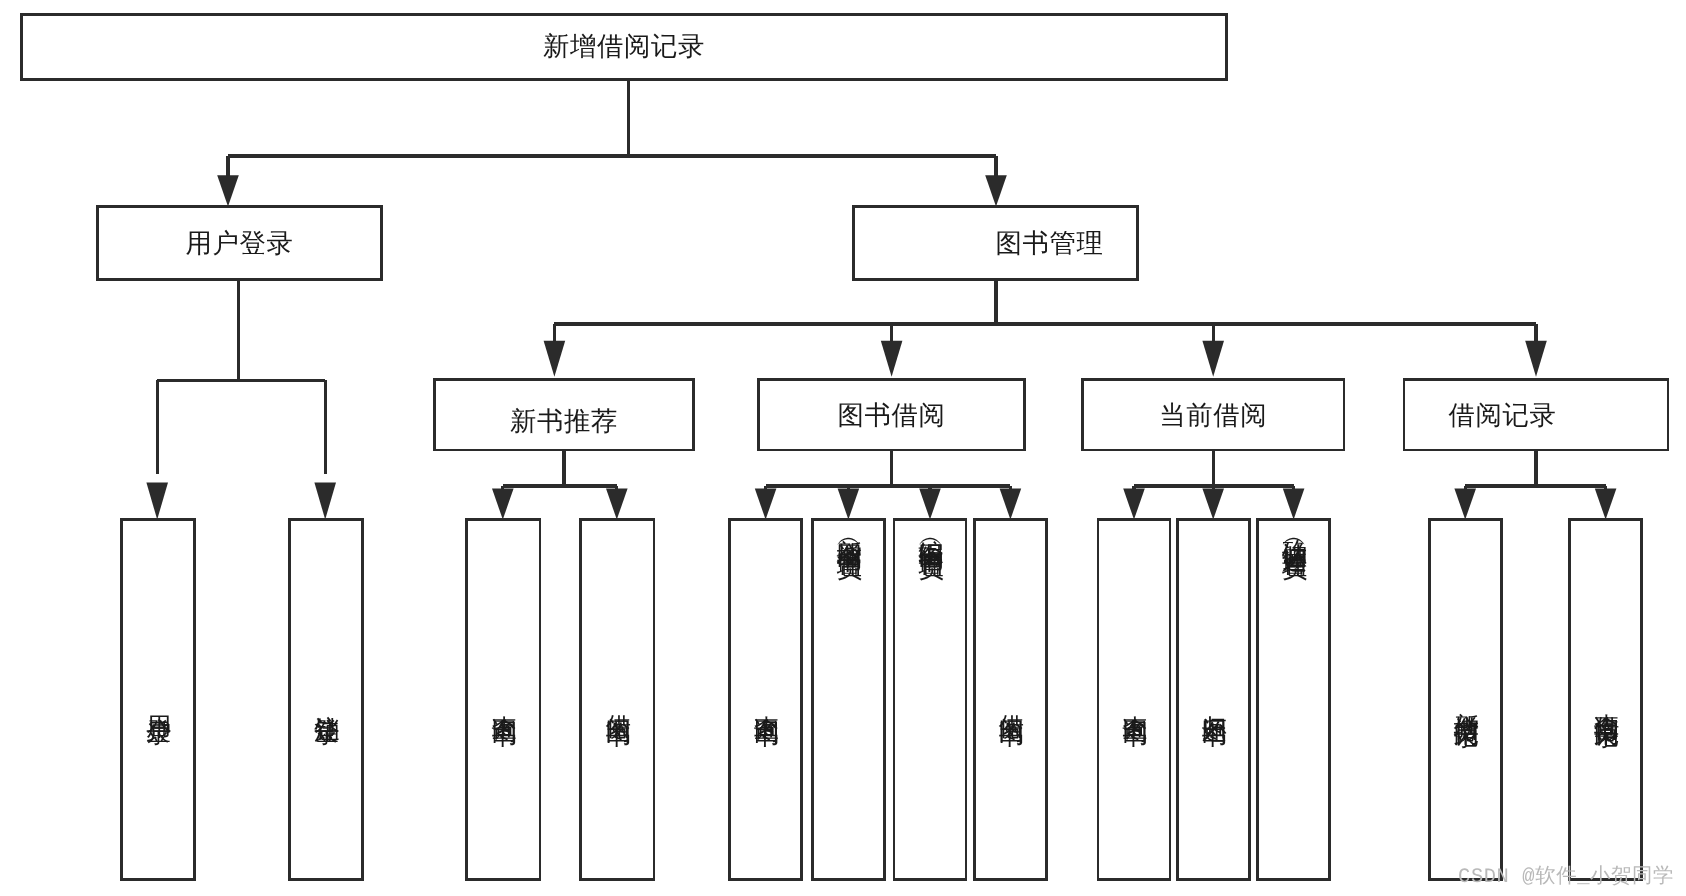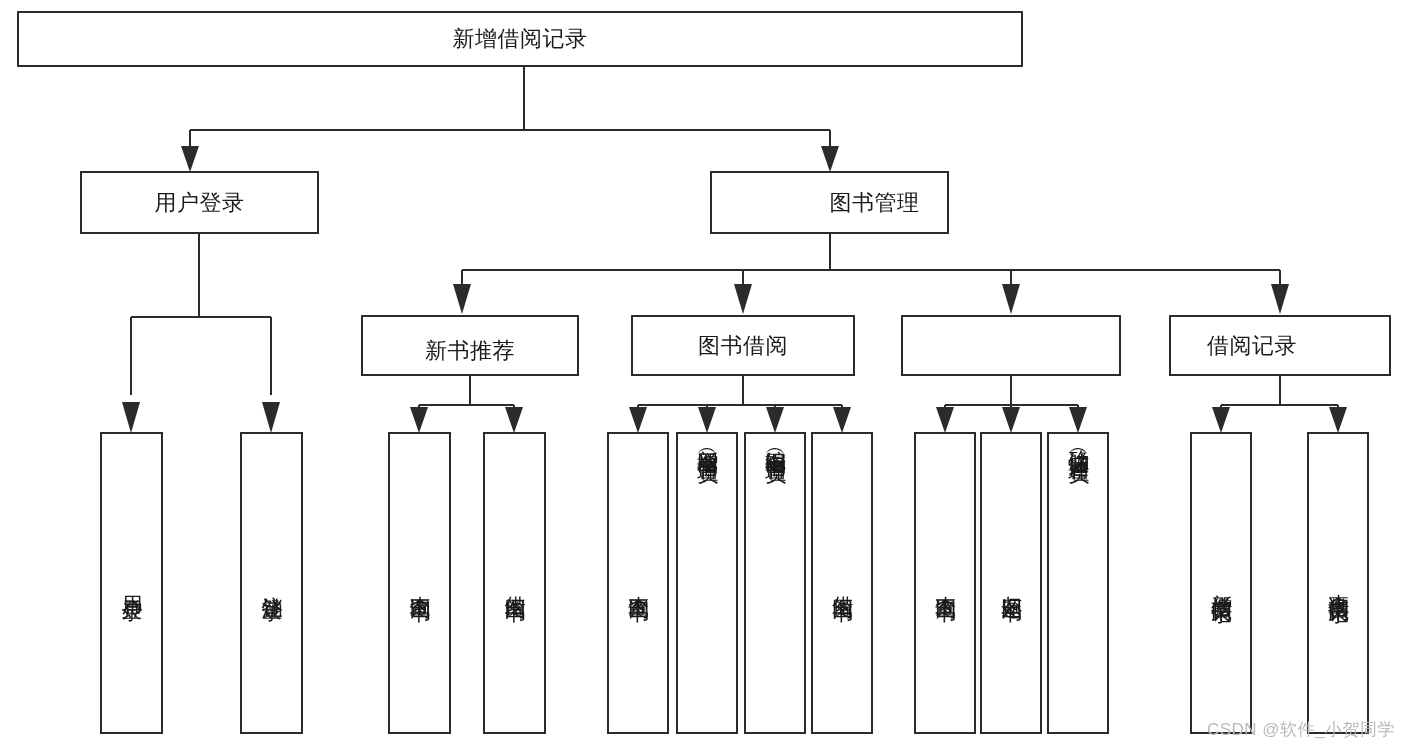--- a/index.html
+++ b/index.html
@@ -74,21 +74,21 @@
     font-family: "DejaVu Sans", "Liberation Sans", sans-serif;
     font-size: 22px;
     color: #1a1a1a;
     white-space: nowrap;
     letter-spacing: 0.5px;
   }
   #watermark {
     position: absolute;
     right: 10px;
     bottom: 6px;
-    font-family: Liberation Sans, sans-serif;
+    font-family: Liberation Mono, monospace;
     font-size: 17px;
     color: #b9b9b9;
     letter-spacing: 0.5px;
     white-space: nowrap;
   }
 </style>
 </head>
 <body>
 
 <div id="diagram-root">
@@ -211,20 +211,23 @@
   </div>
 
   <div class="hlabel-wrap" style="left:362px; top:316px; width:216px; height:69px;">
     <span class="hlabel">新书推荐</span>
   </div>
 
   <div class="hlabel-wrap" style="left:632px; top:316px; width:222px; height:59px;text-align:right;">
     <span class="hlabel">图书借阅</span>
   </div>
 
+  <div class="hlabel-wrap" style="left:902px; top:316px; width:218px; height:59px;">
+    <span class="hlabel">当前借阅</span>
+  </div>
 
   <div class="hlabel-wrap" style="left:1130px; top:316px; width:244px; height:59px;">
     <span class="hlabel">借阅记录</span>
   </div>
 
   <div class="vlabel-wrap" style="left:101px; top:433px; width:61px; height:300px;">
     <span class="vlabel">用户登录</span>
   </div>
   <div class="vlabel-wrap" style="left:241px; top:433px; width:61px; height:300px;">
     <span class="vlabel">注销登录</span>

